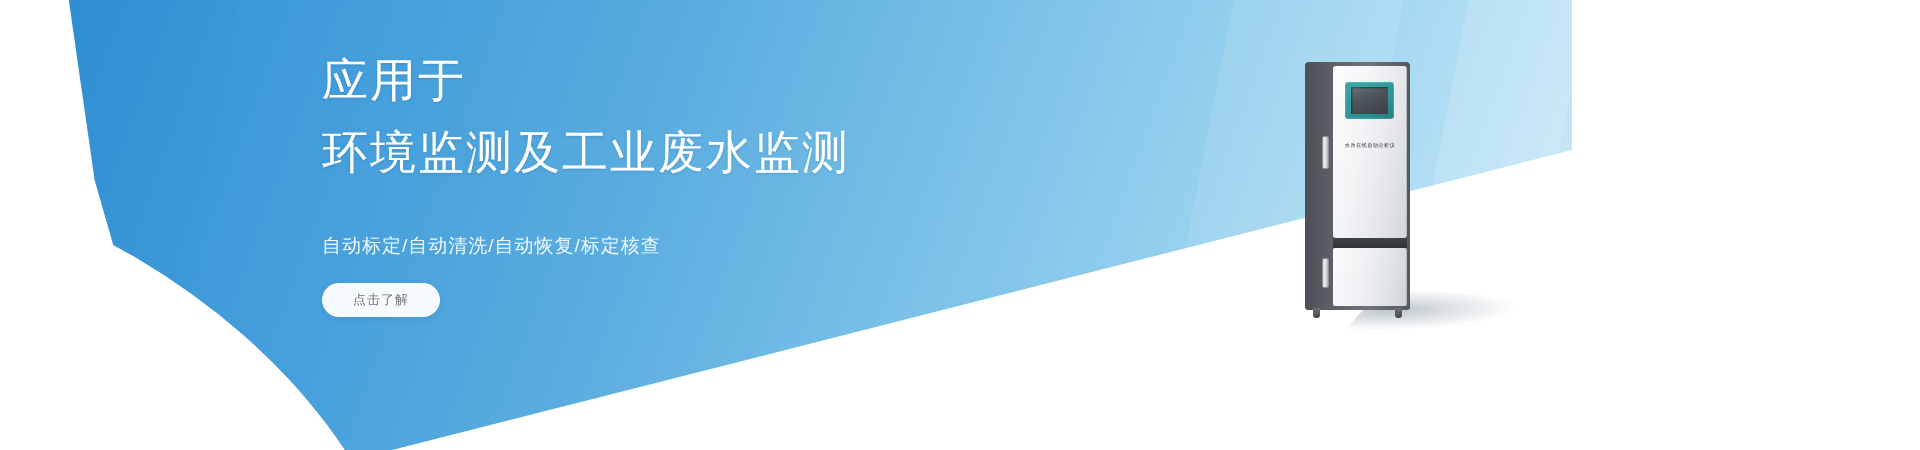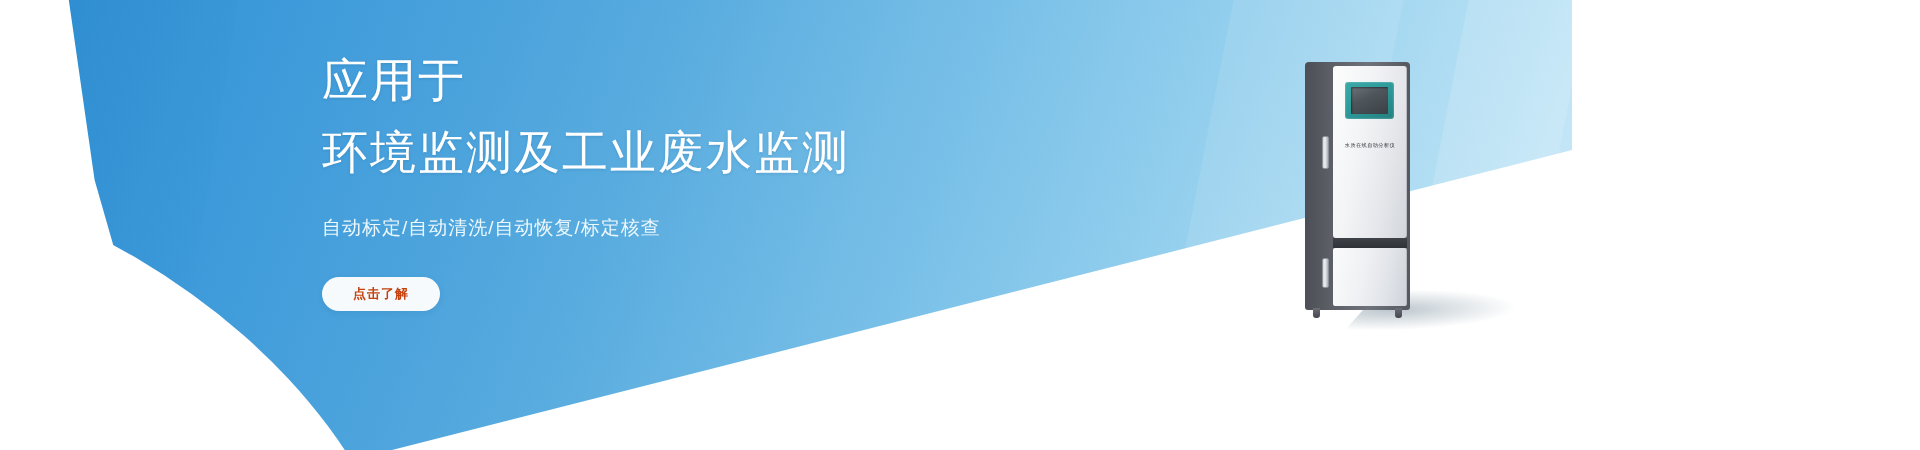--- a/index.html
+++ b/index.html
@@ -86,43 +86,43 @@
     font-size:46px;
     line-height:56px;
     font-weight:400;
     letter-spacing:2px;
     text-shadow:0 1px 3px rgba(10,70,120,0.18);
     white-space:nowrap;
   }
   .headline-line2 { margin-top:16px; }
 
   .subtitle {
-    margin-top:34px;
+    margin-top:52px;
     color:#f2fbff;
     font-size:19px;
     line-height:28px;
     letter-spacing:1px;
     font-weight:400;
     white-space:nowrap;
     opacity:0.97;
   }
 
   .cta {
     display:inline-flex;
     align-items:center; justify-content:center;
-    margin-top:35px;
+    margin-top:23px;
     width:118px; height:34px;
     background:#f7fafc;
     border:none;
     border-radius:18px;
-    color:#c2410c;
+    color:#737373;
     font-size:13px;
     letter-spacing:1px;
     font-family:"Liberation Sans", sans-serif;
-    font-weight:700;
+    font-weight:400;
     cursor:pointer;
     box-shadow:0 2px 6px rgba(20,80,130,0.12);
   }
 
   
   .product {
     position:absolute;
     left:1305px; top:62px;
     width:140px; height:255px;
     z-index:7;

